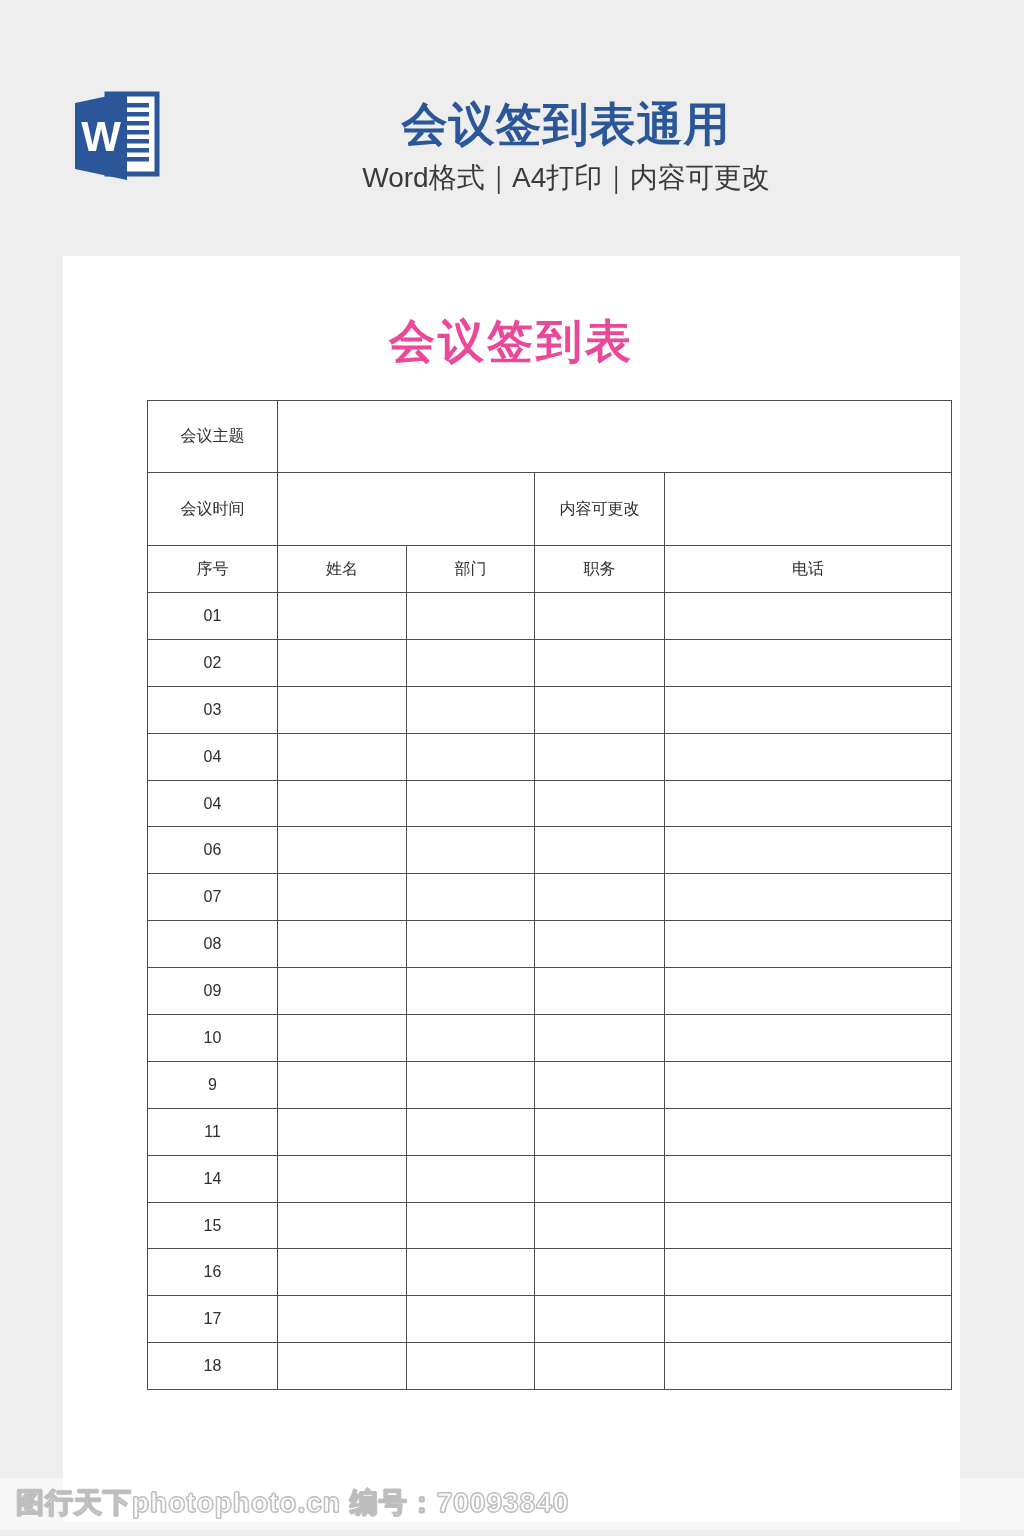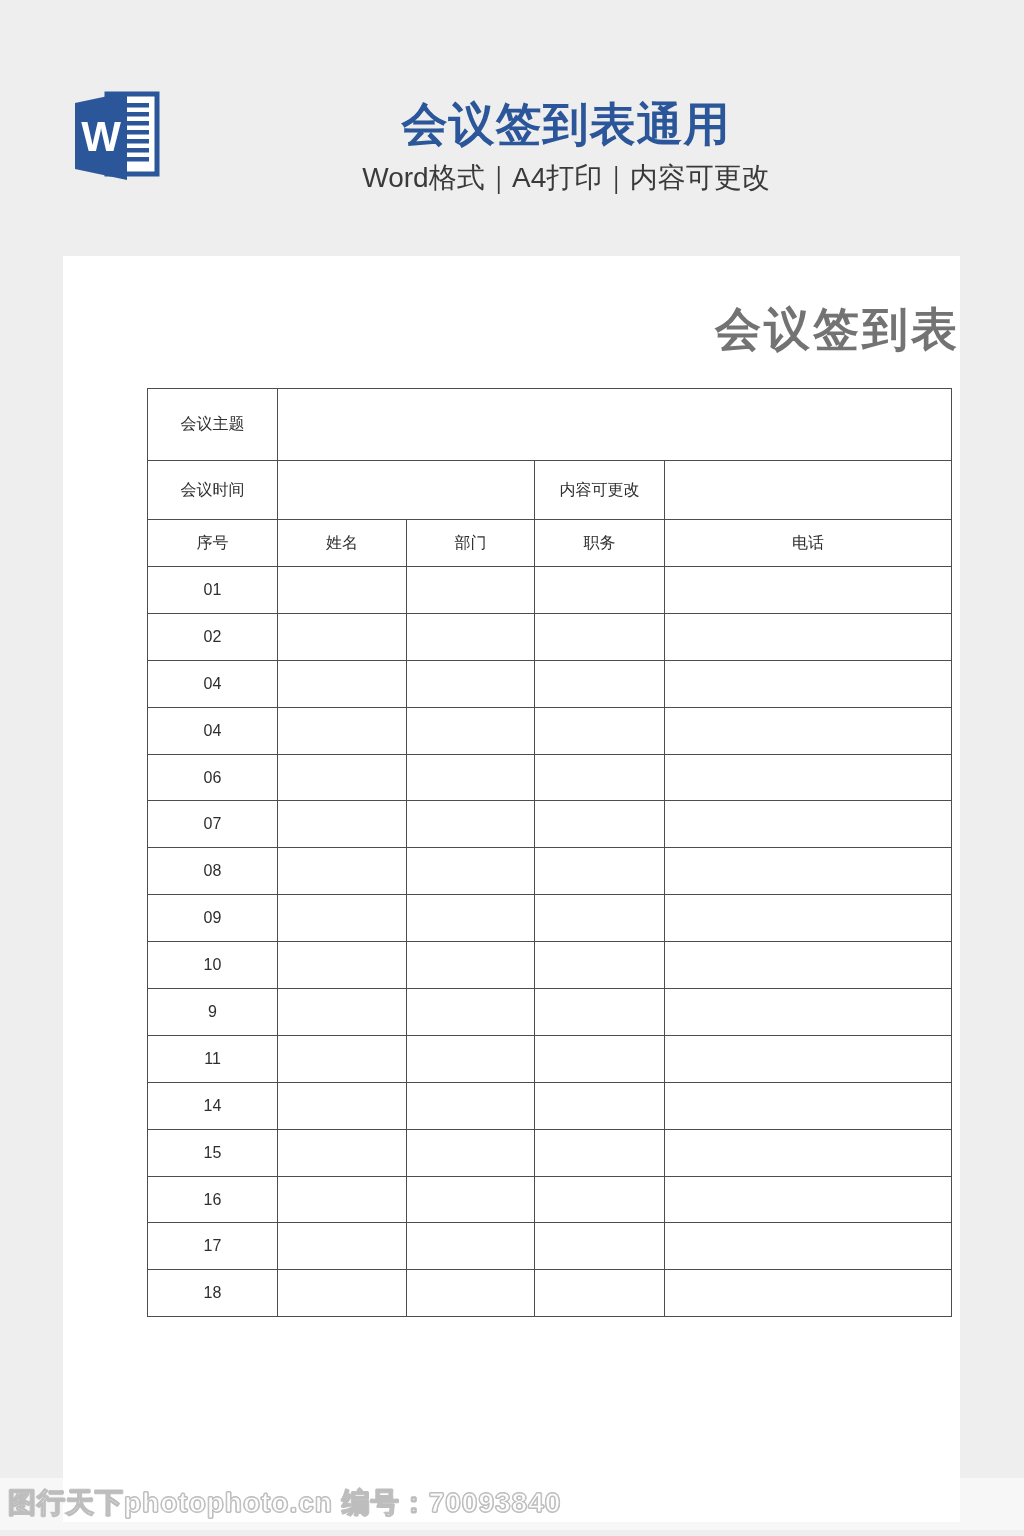--- a/index.html
+++ b/index.html
@@ -27,56 +27,56 @@
     color: #3a3a3a;
   }
 
   
   .sheet {
     position: absolute; left: 63px; top: 256px;
     width: 897px; height: 1266px;
     background: #ffffff;
   }
   .doc-title {
-    margin: 0; padding-top: 42px;
-    text-align: right;
+    margin: 0; padding-top: 54px;
+    text-align: center;
     font-family: "Liberation Serif", serif;
     font-size: 46px; font-weight: bold; line-height: 64px;
-    color: #737373; letter-spacing: 3px;
+    color: #ec4899; letter-spacing: 3px;
   }
 
   table.signin {
     border-collapse: collapse;
     table-layout: fixed;
     width: 804px;
     margin: 26px 0 0 84px;
     background: #fff;
   }
   table.signin td {
     border: 1px solid #4d4d4d;
     padding: 0;
     text-align: center;
     vertical-align: middle;
     font-size: 16px;
     color: #2e2e2e;
   }
   tr.r-subject td { height: 72px; }
-  tr.r-time    td { height: 59px; }
+  tr.r-time    td { height: 73px; }
   tr.r-head    td { height: 47px; }
   tr.r-data    td { height: 46.9px; }
 
   
   .watermark-bar {
     position: absolute; left: 0; top: 1478px;
     width: 100%; height: 52px;
     background: rgba(255,255,255,0.55);
   }
   .watermark-text {
     display: inline-block;
-    padding-left: 8px;
+    padding-left: 16px;
     font-size: 28px; font-weight: bold; line-height: 50px;
     letter-spacing: 1px;
     color: #fdfdfd;
     text-shadow: -1px 0 #bfbfbf, 1px 0 #bfbfbf, 0 -1px #bfbfbf, 0 1px #bfbfbf;
     -webkit-text-stroke: 1px #bdbdbd;
   }
 </style>
 </head>
 <body>
 
@@ -142,20 +142,27 @@
             <td></td>
           </tr>
           <tr class="r-data">
             <td>02</td>
             <td></td>
             <td></td>
             <td></td>
             <td></td>
           </tr>
           <tr class="r-data">
+            <td>03</td>
+            <td></td>
+            <td></td>
+            <td></td>
+            <td></td>
+          </tr>
+          <tr class="r-data">
             <td>04</td>
             <td></td>
             <td></td>
             <td></td>
             <td></td>
           </tr>
           <tr class="r-data">
             <td>04</td>
             <td></td>
             <td></td>

